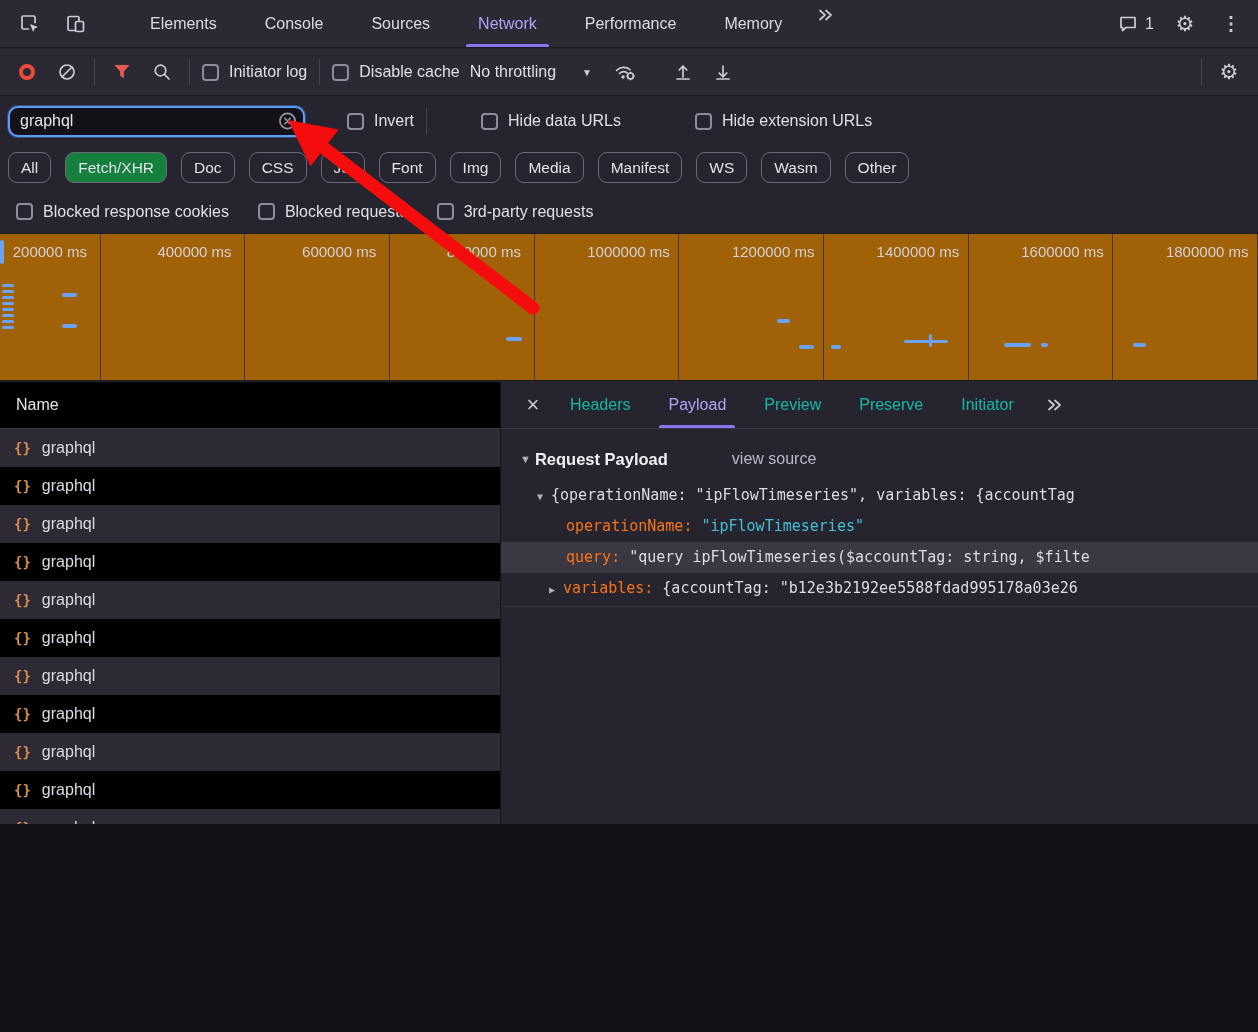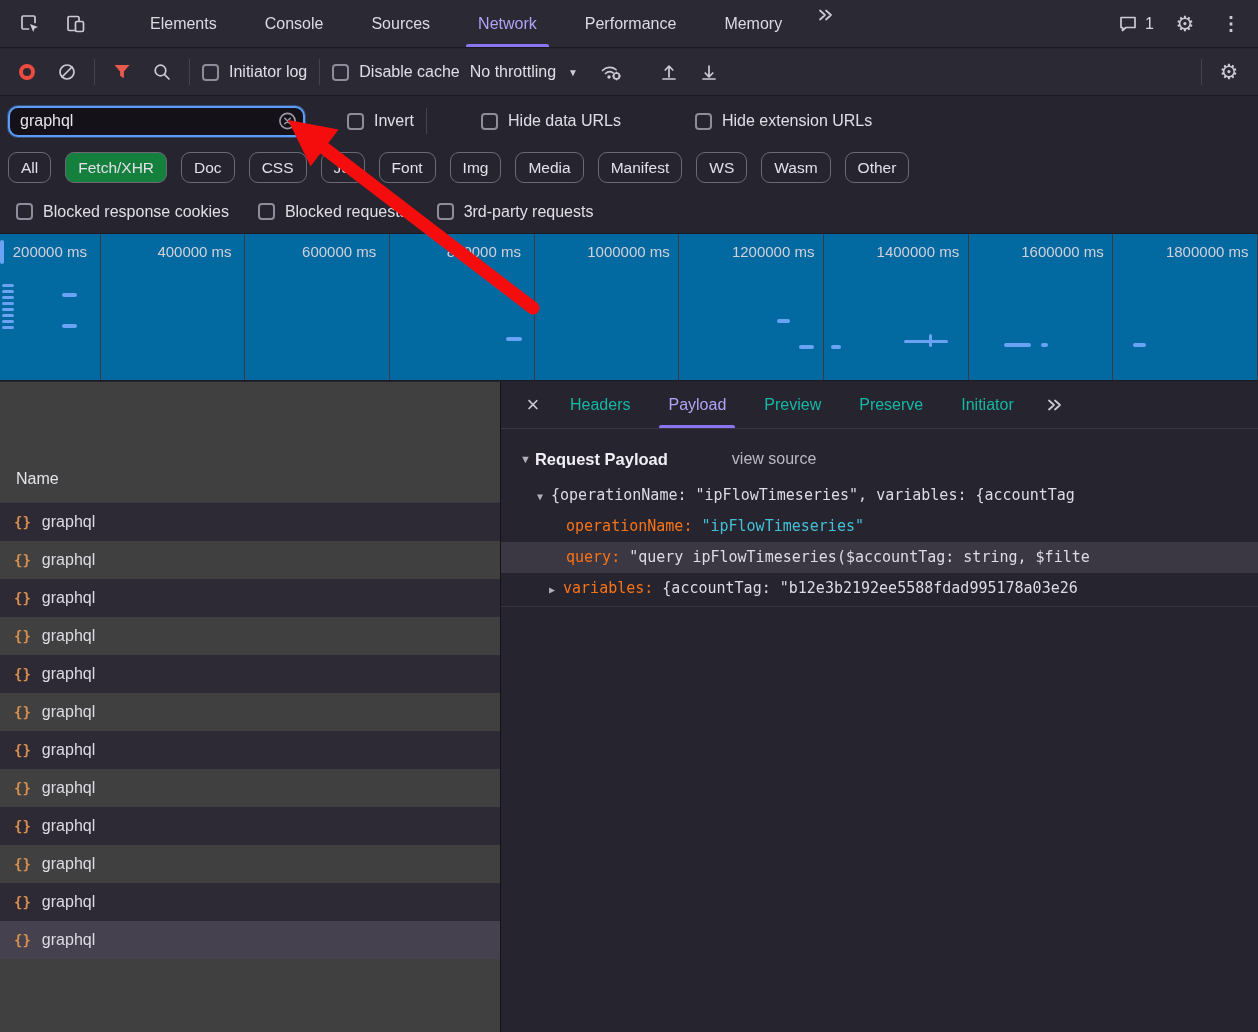--- a/index.html
+++ b/index.html
@@ -1,18 +1,18 @@
 <!DOCTYPE html>
 <html><head>
 <meta charset="utf-8">
 <style>
   * { margin:0; padding:0; box-sizing:border-box; }
   html,body { background:#141218; }
   .app {
-    position:relative; width:1258px; height:1032px; overflow:hidden;
+    position:relative; width:1258px; height:824px; overflow:hidden;
     background:#26242e; color:#e4e2e9;
     font-family:"Liberation Sans", sans-serif; font-size:16px;
   }
   .ic { display:inline-flex; align-items:center; justify-content:center;
         width:30px; height:30px; color:#cdcad6; flex:none; }
   .vdiv { width:1px; height:26px; background:#46434e; margin:0 12px; flex:none; }
   .cb { width:17px; height:17px; border:2px solid #8f8c9b; border-radius:4px; flex:none; }
   .cblabel { display:flex; align-items:center; gap:10px; color:#e0dde6; cursor:default; }
   .tri { color:#b2afbb; font-size:11px; flex:none; }
 
@@ -29,21 +29,21 @@
   .more-tabs { display:flex; align-items:center; margin-left:4px; }
   .tb-right { margin-left:auto; display:flex; align-items:center; gap:16px; padding-right:12px; }
   .msgbtn { display:flex; align-items:center; gap:7px; color:#d7d4de; }
   .glyph { font-size:21px; color:#cdcad6; }
 
   
   .nettools { position:absolute; top:49px; left:0; width:100%; height:47px;
     background:#2b2933; border-bottom:1px solid #1b1a21;
     display:flex; align-items:center; padding-left:12px; }
   .record { width:16px; height:16px; border:4px solid #ee4b40; border-radius:50%; }
-  .throttle { display:flex; align-items:center; gap:12px; margin:0 18px 0 10px; color:#e0dde6; }
+  .throttle { display:flex; align-items:center; gap:26px; margin:0 18px 0 10px; color:#e0dde6; }
   .dd-arrow { font-size:10px; color:#cfccd8; }
   .nt-gap { width:10px; flex:none; }
   .spacer { flex:1; }
 
   
   .filterrow { position:absolute; top:97px; left:0; width:100%; height:48px;
     display:flex; align-items:center; padding-left:8px; }
   .filterbox { position:relative; width:297px; height:31px; flex:none;
     background:#141218; border:2px solid #5a9cf8; border-radius:10px;
     box-shadow:0 0 0 1px rgba(90,156,248,.35);
@@ -61,30 +61,30 @@
   .chip { height:31px; display:flex; align-items:center; padding:0 12px; flex:none;
     border:1px solid #6c6876; border-radius:9px; font-size:15.5px; color:#e3e0e9; }
   .chip.selected { background:#15803d; }
 
   
   .checkrow2 { position:absolute; top:190px; left:0; width:100%; height:43px;
     display:flex; align-items:center; gap:29px; padding-left:16px; }
 
   
   .timeline { position:absolute; top:233px; left:0; width:100%; height:148px;
-    background:#0369a1; border-top:1px solid #1b1a21; border-bottom:1px solid #1b1a21;
+    background:#a16207; border-top:1px solid #1b1a21; border-bottom:1px solid #1b1a21;
     display:flex;gap:44px; }
   .tcol { flex:1; border-right:1px solid #3c3945; display:flex; justify-content:center; }
   .tick { margin-top:9px; font-size:15px; color:#d3d0da; }
   .wbar { position:absolute; background:#6aa2f4; border-radius:2px; }
 
   
   .bottom { position:absolute; top:382px; left:0; right:0; bottom:0; display:flex; }
   .reqpanel { width:501px; flex:none; border-right:1px solid #141218;
-    display:flex; flex-direction:column; background:#404040;justify-content:center; }
+    display:flex; flex-direction:column; background:#000000; }
   .reqheader { height:47px; flex:none; display:flex; align-items:center;
     padding-left:16px; color:#e6e3eb; border-bottom:1px solid #3a3742; }
   .reqrow { height:38px; flex:none; display:flex; align-items:center; gap:11px;
     padding-left:14px; color:#dedbe4; }
   .reqrow.alt { background:#2d2a35; }
   .reqrow.selected { background:#45414e; }
   .braces { color:#d98f4d; font-family:"DejaVu Sans Mono",monospace;
     font-size:14px; font-weight:bold; }
 
   .details { flex:1; min-width:0; display:flex; flex-direction:column; background:#26242e; }

